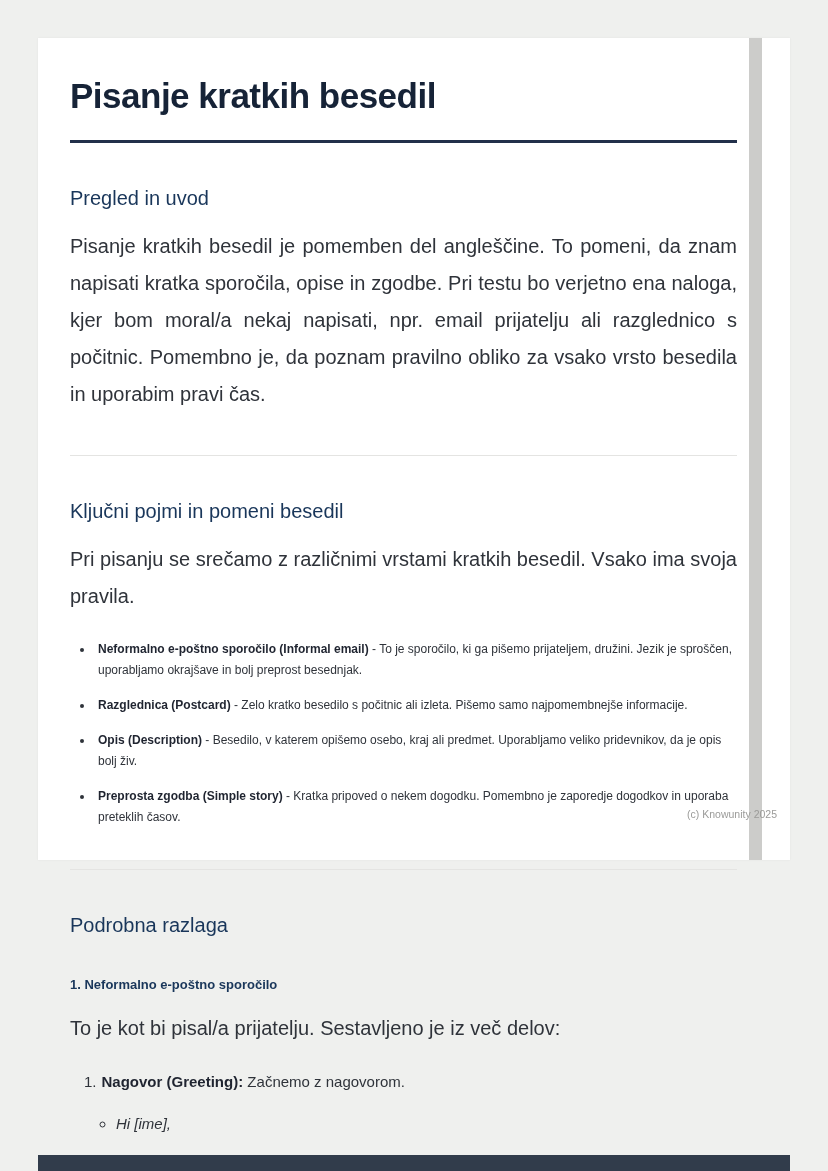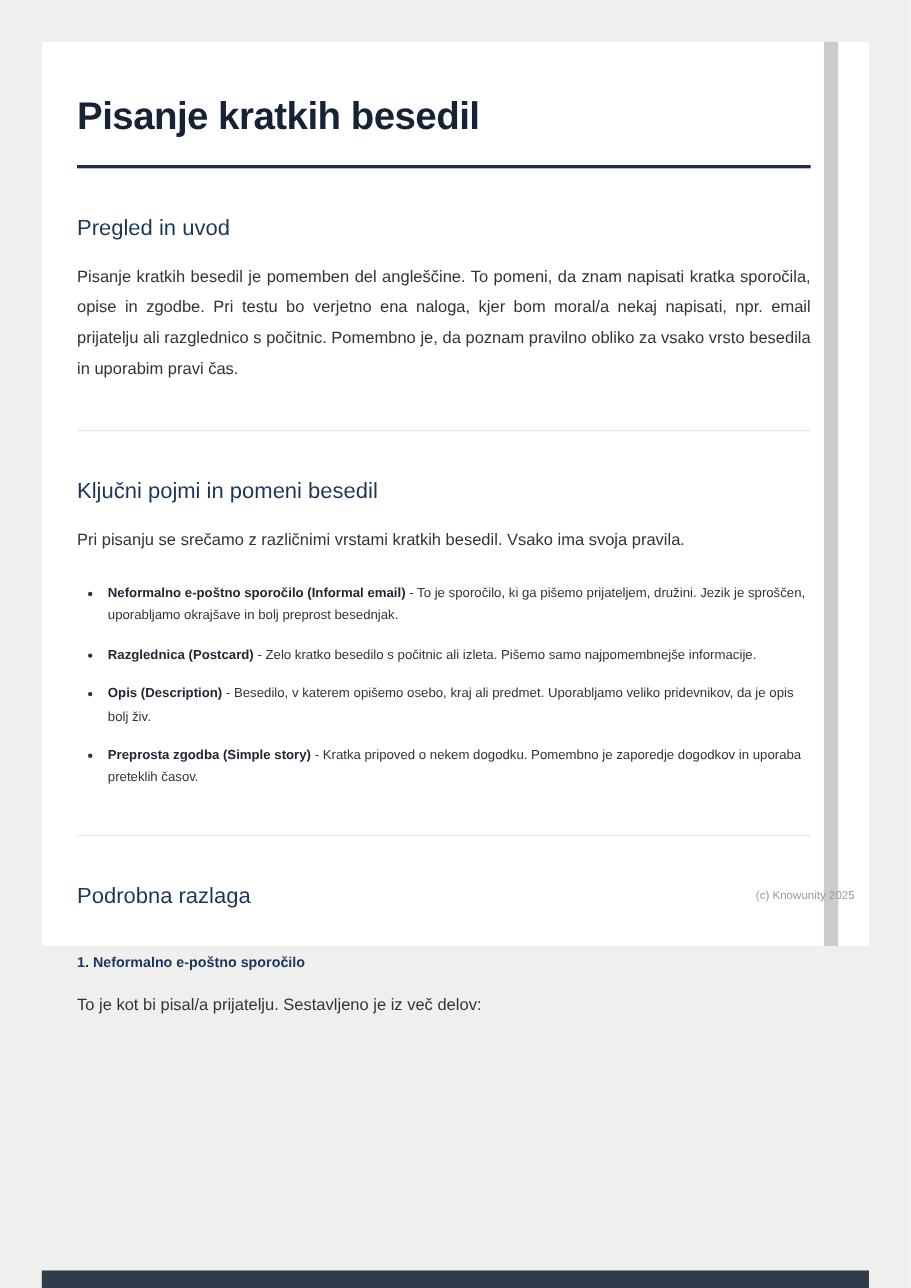--- a/index.html
+++ b/index.html
@@ -8,21 +8,21 @@
     background:#eff0ee;
     font-family:"Liberation Sans","DejaVu Sans",sans-serif;
     position:relative;
     overflow:hidden;
   }
   .page {
     position:absolute;
     left:38px; top:38px;
     width:752px; height:822px;
     background:#ffffff;
-    padding:48px 53px 0 32px;
+    padding:38px 53px 0 32px;
     box-shadow:0 0 2px rgba(0,0,0,0.06);
   }
   h1.doc-title {
     font-size:35px;
     font-weight:800;
     color:#162337;
     letter-spacing:-0.5px;
     line-height:1.15;
   }
   .title-rule {
@@ -36,21 +36,21 @@
     color:#19365a;
     margin-top:44px;
   }
   h3.sub-heading {
     font-size:13px;
     font-weight:700;
     color:#19365a;
     margin-top:40px;
   }
   p.body-text {
-    font-size:15px;
+    font-size:20px;
     line-height:1.85;
     color:#2f333a;
     margin-top:18px;
     text-align:justify;
   }
   p.body-text.no-justify { text-align:left; }
   .divider {
     border:none;
     border-top:1px solid #e4e4e2;
     margin:42px 0 0 0;
@@ -146,18 +146,26 @@
     </li>
   </ul>
 
   <hr class="divider">
 
   <h2 class="section-heading">Podrobna razlaga</h2>
 
   <h3 class="sub-heading">1. Neformalno e-poštno sporočilo</h3>
   <p class="body-text no-justify">To je kot bi pisal/a prijatelju. Sestavljeno je iz več delov:</p>
 
+  <ol class="steps">
+    <li class="step">
+      <span class="step-number">1.</span><strong>Nagovor (Greeting):</strong><span> Začnemo z nagovorom.</span>
+      <ul class="example-list">
+        <li>Hi [ime],</li>
+      </ul>
+    </li>
+  </ol>
 
   <div class="watermark">(c) Knowunity 2025</div>
   <div class="scrollbar-track"></div>
 </div>
 
 <div class="bottom-bar"></div>
 
 </body></html>

